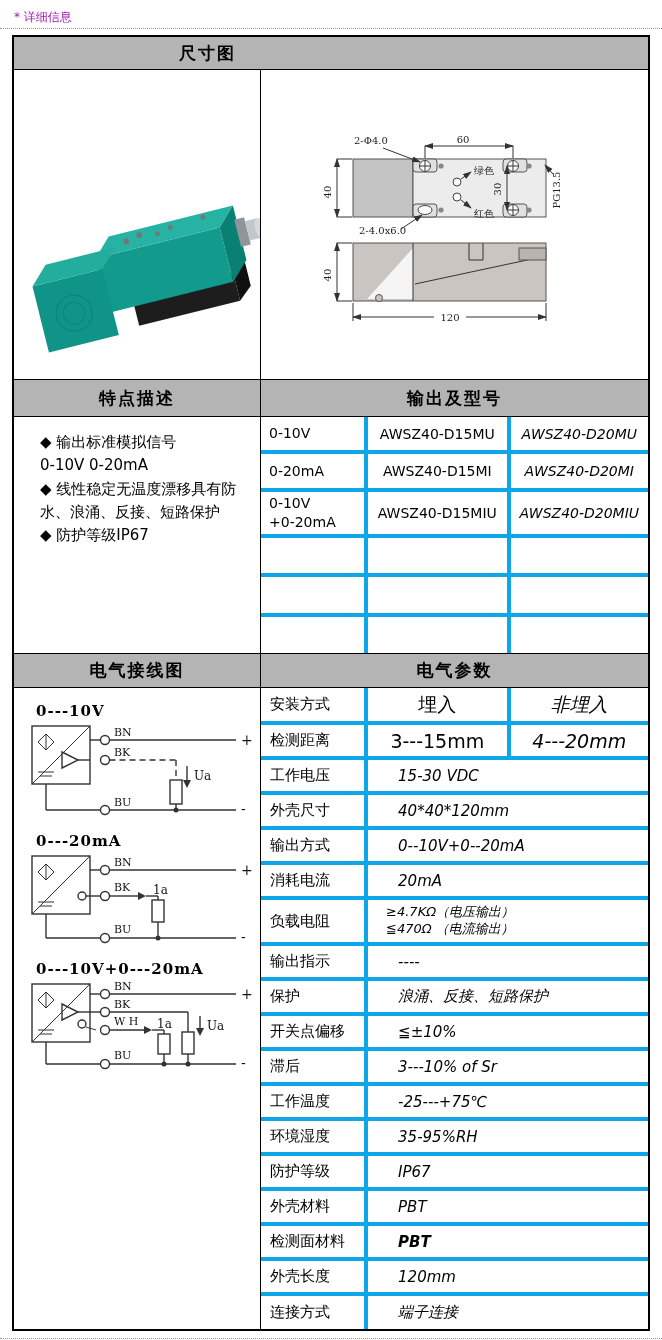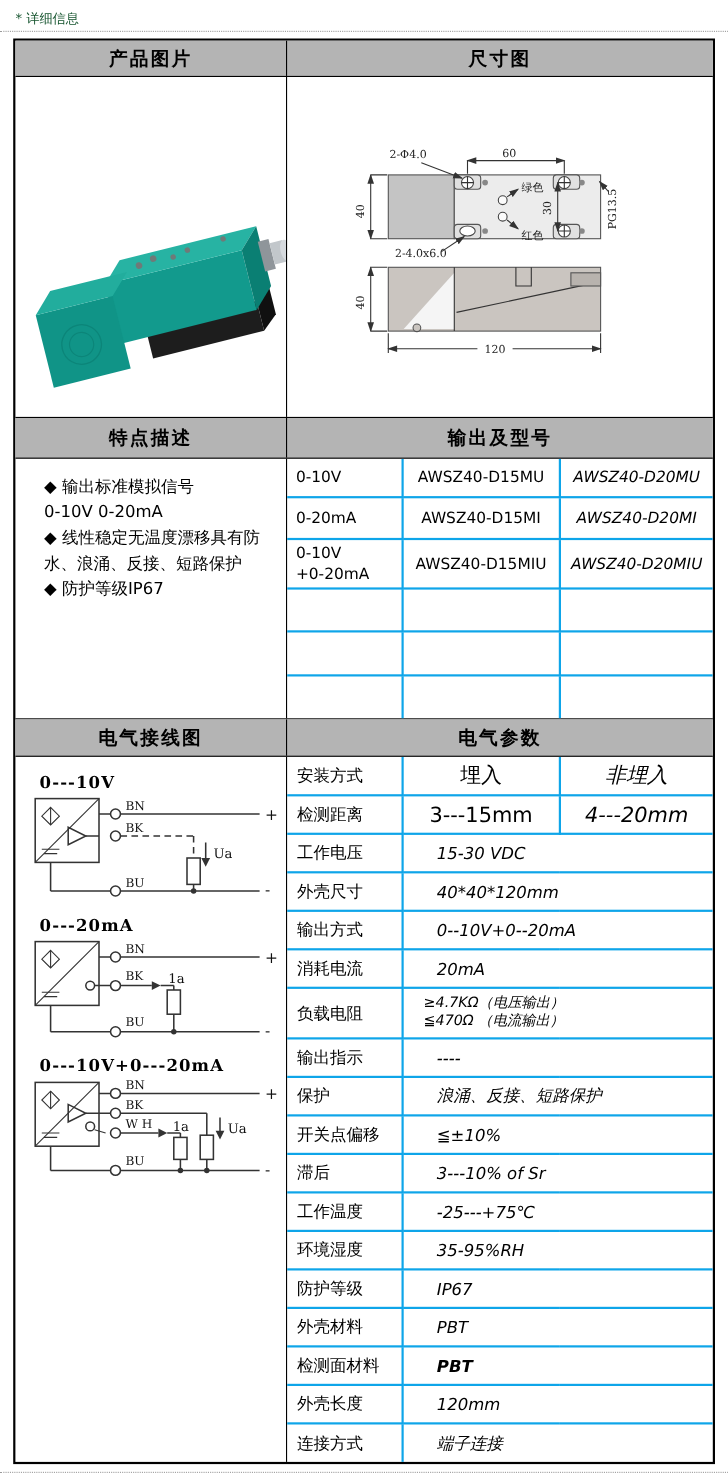--- a/index.html
+++ b/index.html
@@ -1,40 +1,40 @@
 <!DOCTYPE html>
 <html><head>
 <meta charset="utf-8">
 <style>
   * { box-sizing: border-box; margin: 0; padding: 0; }
   body { background:#ffffff; font-family:"DejaVu Sans", sans-serif; color:#000; }
   .page { width:662px; height:1340px; background:#fff; overflow:hidden; position:relative; }
 
-  .topbar { height:29px; padding:9px 4px 0 14px; font-size:12px; color:#14532d;
+  .topbar { height:29px; padding:9px 4px 0 14px; font-size:12px; color:#a21caf;
             border-bottom:1px dotted #9a9a9a; }
 
   .main { margin:6px 12px 0 12px; width:638px; border:2px solid #000; background:#fff; }
 
   .trow { display:flex; width:100%; border-bottom:1px solid #000; }
   .trow:last-child { border-bottom:none; }
   .lcol { width:247px; border-right:1px solid #000; overflow:hidden; position:relative; }
   .rcol { width:387px; overflow:hidden; position:relative; }
 
   .hdr { background:#b4b4b4; }
   .hdr .lcol, .hdr .rcol { display:flex; align-items:center; justify-content:center;
         font-weight:bold; font-size:17px; letter-spacing:2px; }
   .hdrA { height:33px; } .hdrC { height:37px; } .hdrE { height:34px; }
 
   .rowB { height:310px; }
   .rowB .lcol { display:flex; align-items:center; justify-content:center; }
   .rowD { height:237px; }
   .rowF { height:641px;justify-content:flex-end; }
 
   table.grid { border-collapse:collapse; table-layout:fixed; width:387px; }
-  table.grid td { border:2px solid #0ea5e9; overflow:hidden; vertical-align:middle;
+  table.grid td { border:4px solid #0ea5e9; overflow:hidden; vertical-align:middle;
                   font-size:14px; padding:2px 6px; }
   table.grid tr td:first-child { border-left:none; }
   table.grid tr td:last-child { border-right:none;font-style:italic; }
   table.grid tr:first-child td { border-top:none; }
   table.grid tr:last-child td { border-bottom:none; }
 
   .models td { text-align:center; font-size:13px; }
   .models td.outcol { text-align:left; padding-left:8px; white-space:pre-line; line-height:1.35;margin-left:46px; }
   .h35{height:35px;} .h38{height:38px;} .h45{height:45px;} .h39{height:39px;} .h40{height:40px;} .h46{height:46px;}
 
@@ -62,21 +62,20 @@
 
 <div class="page">
 
   <div class="topbar">
     <span>* 详细信息</span>
   </div>
 
   <div class="main">
 
     <div class="trow hdr hdrA">
-      <div class="lcol">产品图片</div>
       <div class="rcol">尺寸图</div>
     </div>
 
     <div class="trow rowB">
       <div class="lcol">
         <svg width="246" height="308" viewBox="0 0 246 308">
           <g transform="translate(4,42) rotate(-14 120 175)">
 
             <rect x="112" y="184" width="104" height="28" fill="#1d1d1d"></rect>
             <polygon points="216,184 230,172 230,200 216,212" fill="#101010"></polygon>

